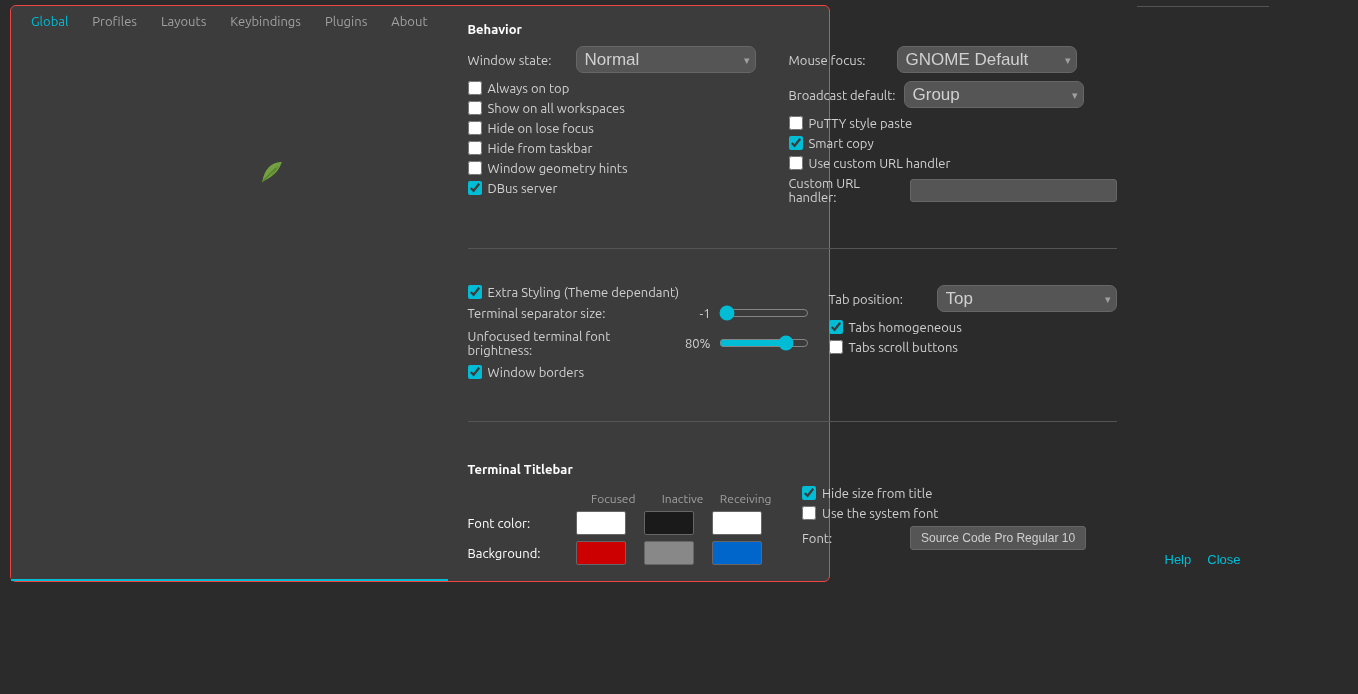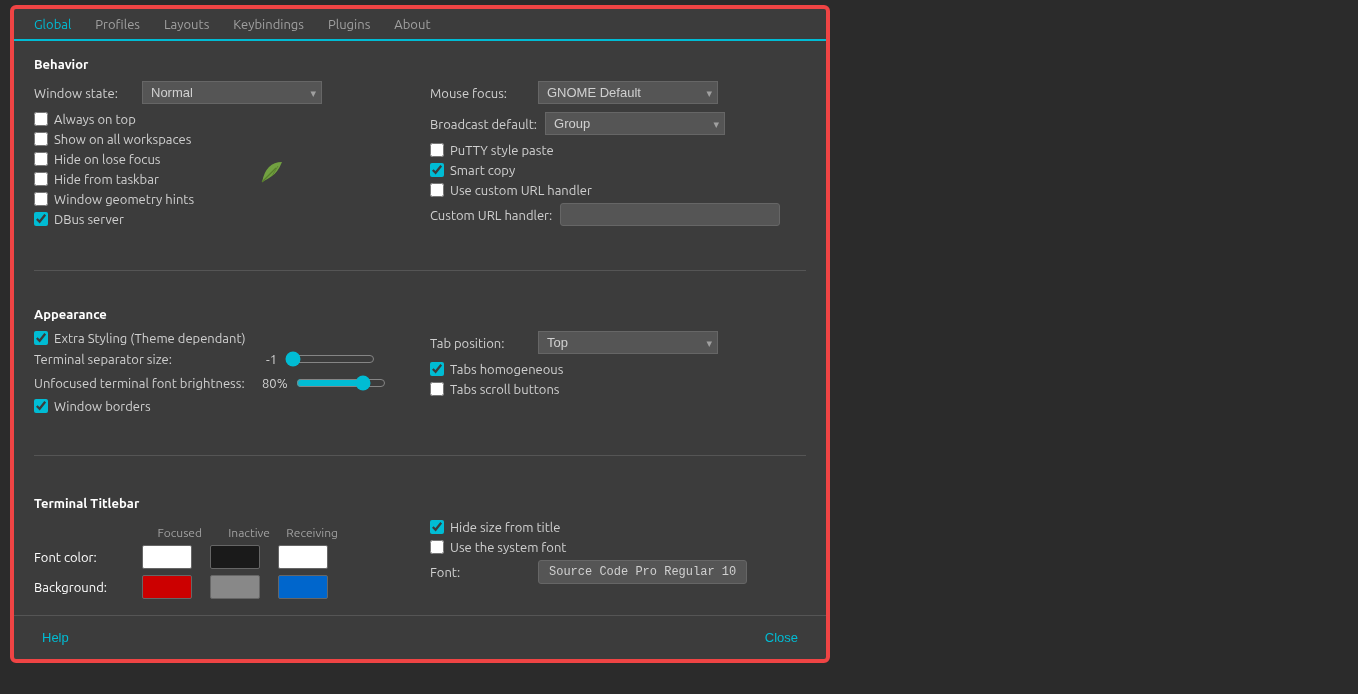--- a/index.html
+++ b/index.html
@@ -8,26 +8,26 @@
       font-family: 'Ubuntu', 'DejaVu Sans', sans-serif;
       font-size: 13px;
       color: #d0d0d0;
       display: flex;
       align-items: flex-start;
       justify-content: flex-start;
       min-height: 694px;
     }
     .dialog {
       background: #3c3c3c;
-      border: 4px solid #ef4444;
+      border: 1px solid #ef4444;
       border-radius: 6px;
       width: 820px;
       margin: 5px 10px;
       display: flex;
-      flex-direction: column;
+      flex-direction: row;
     }
     
     .tab-bar {
       display: flex;
       border-bottom: 2px solid #00bcd4;
       padding: 0 8px;
       background: #3c3c3c;
       border-radius: 6px 6px 0 0;
     }
     .tab-item {
@@ -74,24 +74,24 @@
       margin-bottom: 8px;
       gap: 8px;
     }
     .field-label {
       color: #d0d0d0;
       min-width: 100px;
     }
     .dropdown {
       background: #555;
       border: 1px solid #666;
-      border-radius: 0;
+      border-radius: 7px;
       color: #d0d0d0;
       padding: 3px 24px 3px 8px;
-      font-size: 13px;
+      font-size: 17px;
       appearance: none;
       -webkit-appearance: none;
       cursor: pointer;
       position: relative;
       min-width: 180px;
     }
     .dropdown-wrap {
       position: relative;
       display: inline-block;
     }
@@ -174,21 +174,21 @@
     }
 
     
     .font-display {
       background: #555;
       border: 1px solid #666;
       border-radius: 3px;
       padding: 4px 10px;
       font-size: 12px;
       color: #d0d0d0;
-      font-family: Liberation Mono, monospace;
+      font-family: Liberation Sans, sans-serif;
     }
 
     
     .divider {
       border: none;
       border-top: 1px solid #555;
       margin: 4px 0;
     }
 
     
@@ -316,21 +316,20 @@
             <span class="field-label">Custom URL handler:</span>
             <input type="text" class="url-input" value="" style="">
           </div>
         </div>
       </div>
     </div>
 
     <hr class="divider">
 
     <div>
-      <div class="section-header">Appearance</div>
       <div class="two-col">
 
         <div class="col-left">
           <div class="checkbox-row">
             <input type="checkbox" checked="" style="">
             <span class="checkbox-label">Extra Styling (Theme dependant)</span>
           </div>
           <div class="slider-row">
             <span class="slider-label">Terminal separator size:</span>
             <span class="slider-value">-1</span>

